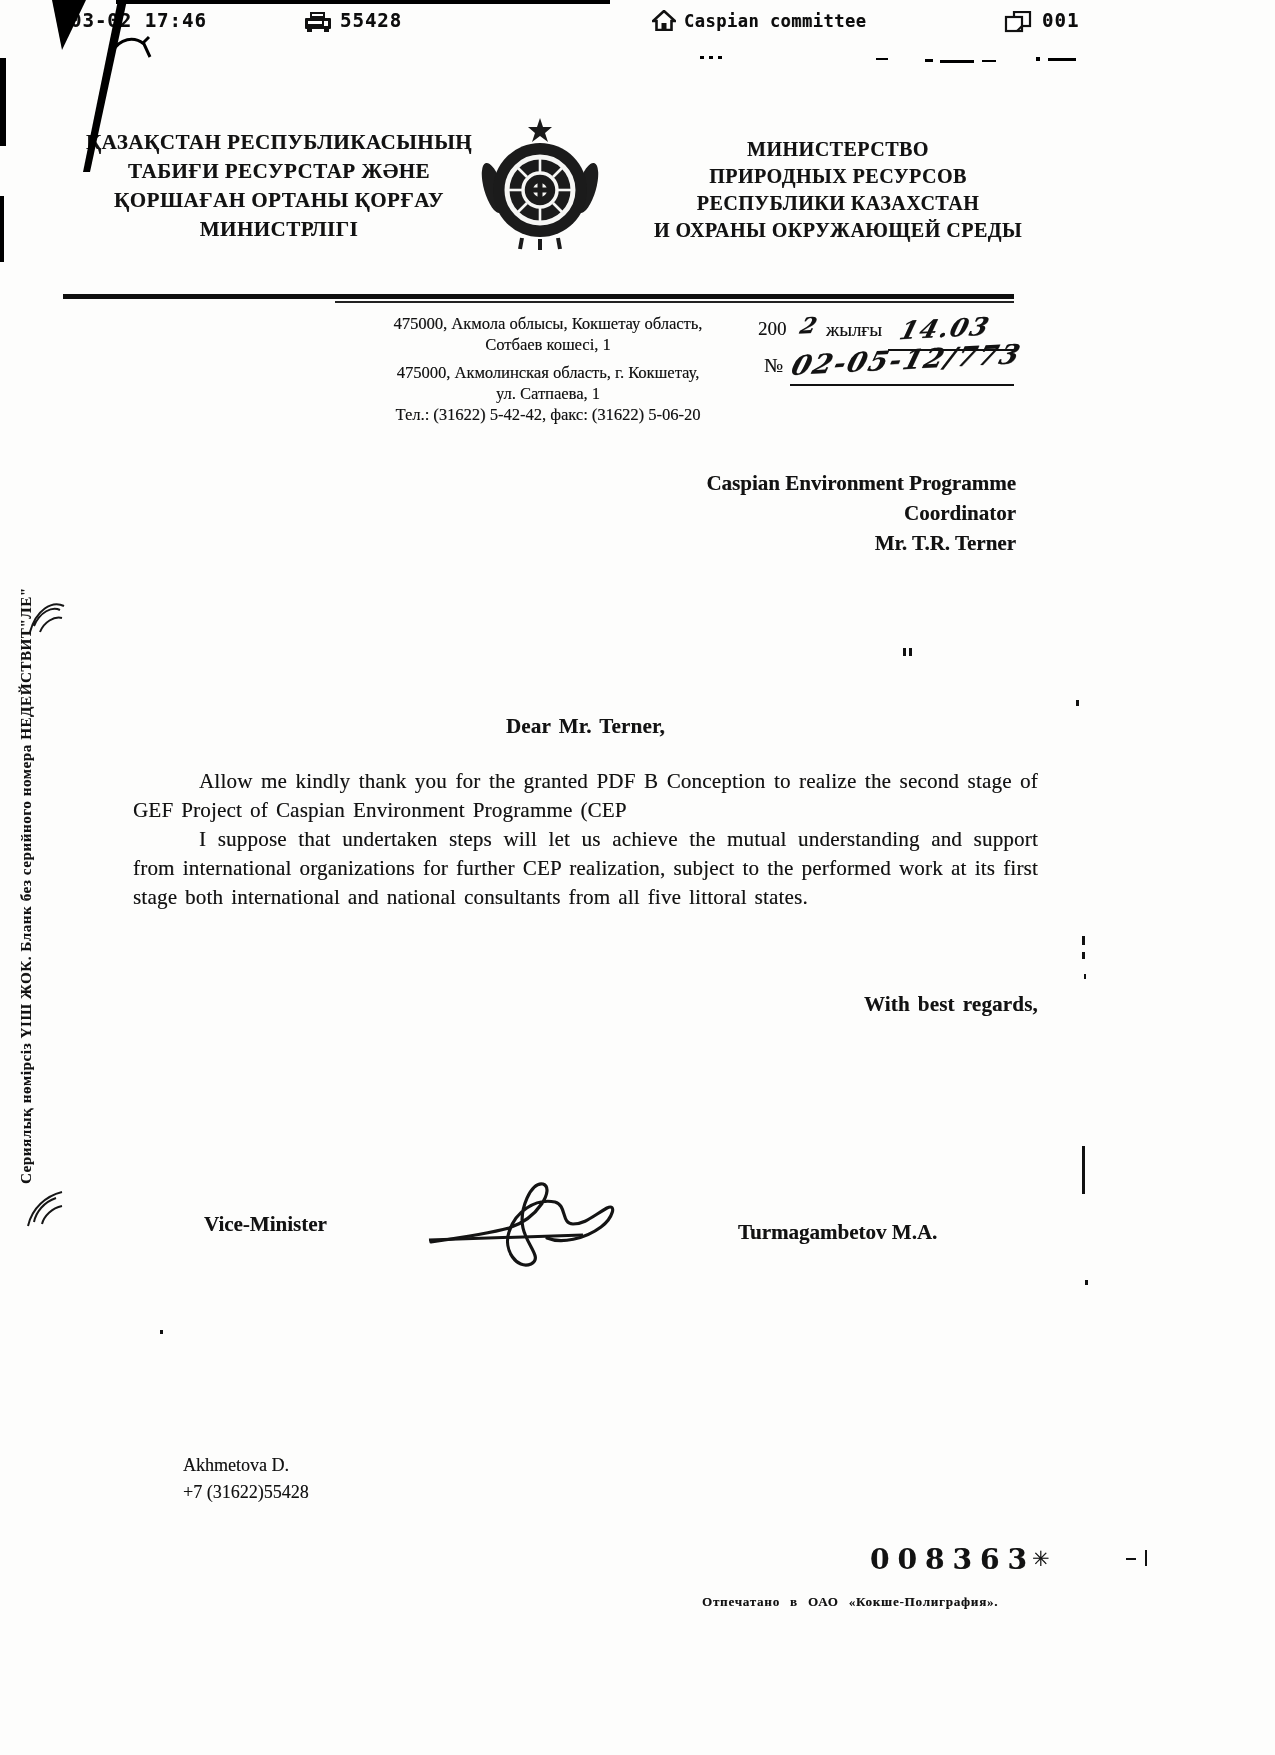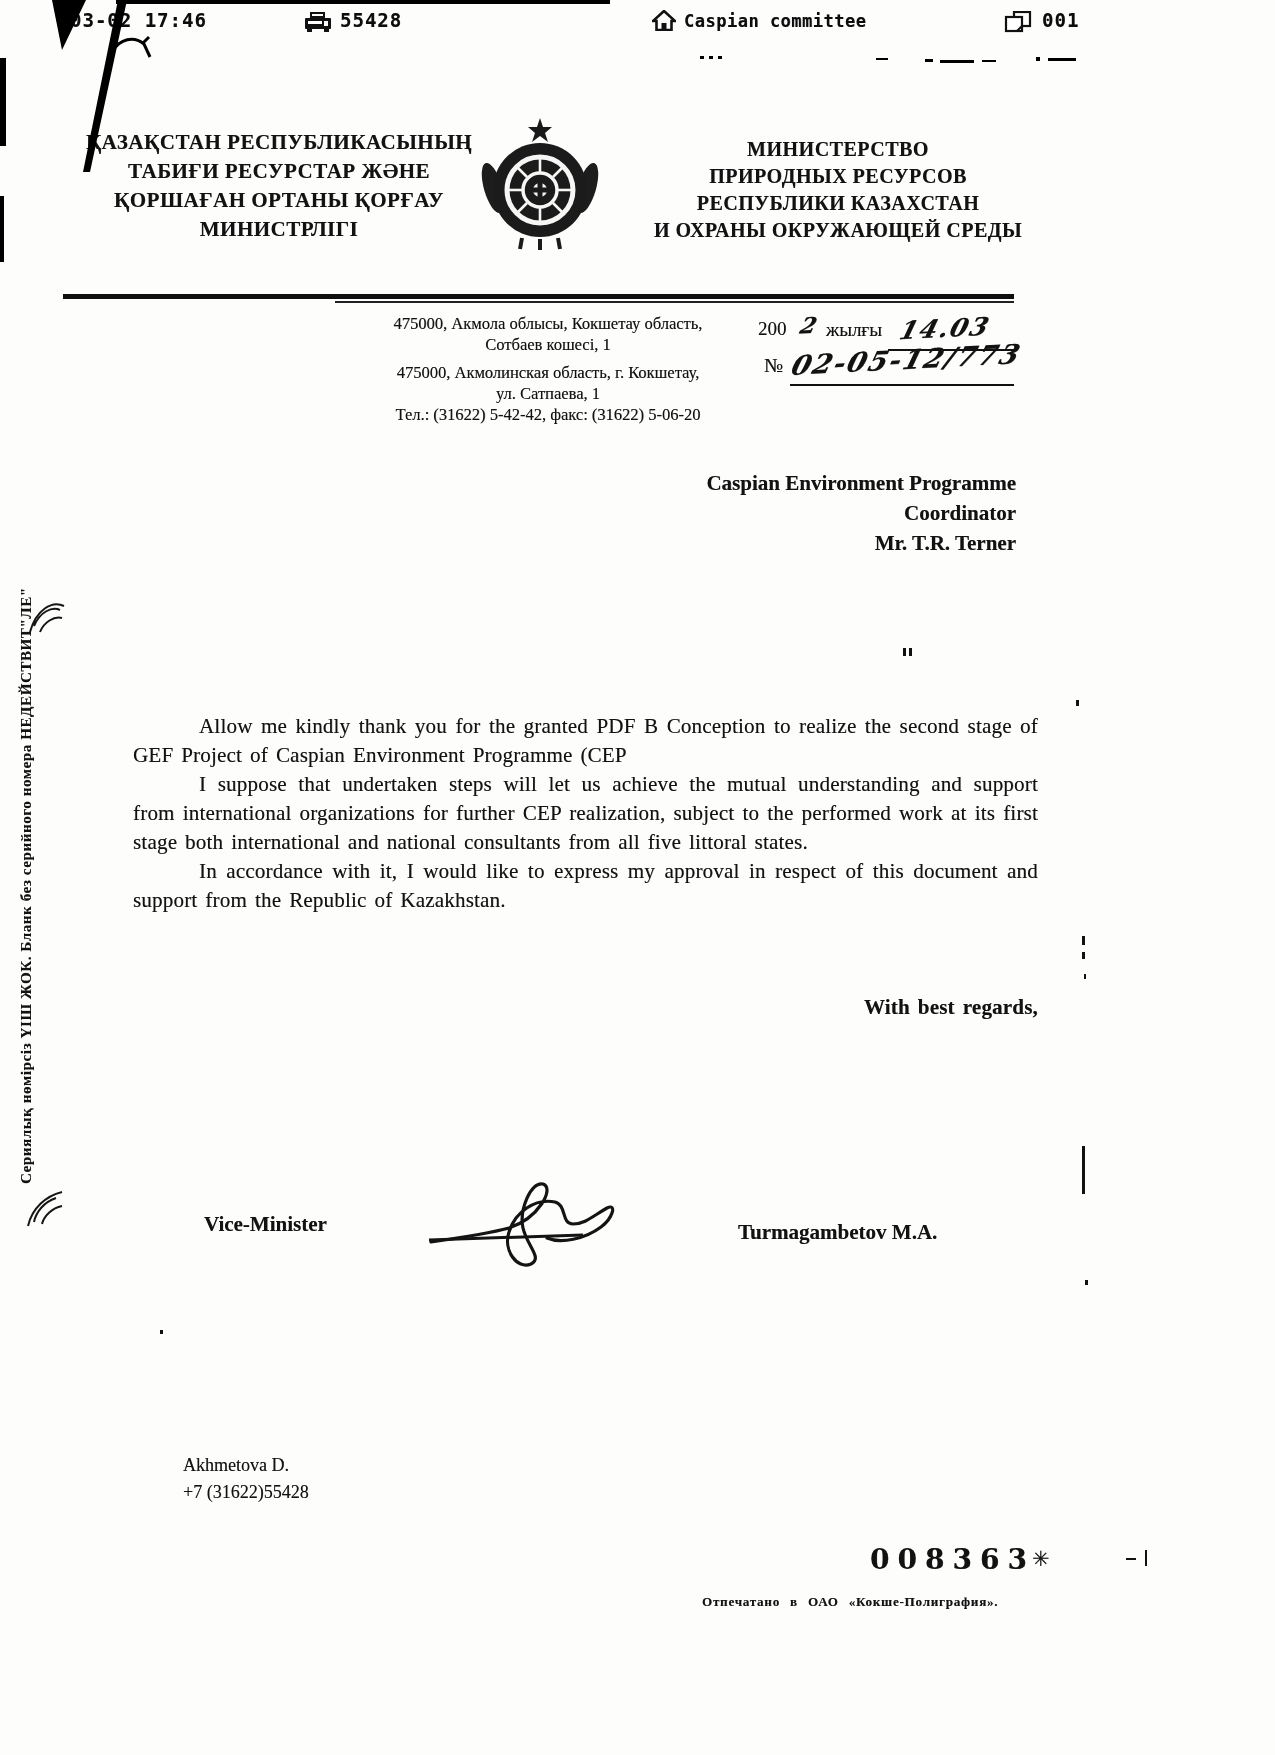--- a/index.html
+++ b/index.html
@@ -154,23 +154,23 @@
   <div class="abs hand ref-no-hand">02-05-12/773</div>
   <div class="abs ref-no-underline"></div>
 
   <div class="abs recipient">
     <div>Caspian Environment Programme</div>
     <div>Coordinator</div>
     <div>Mr. T.R. Terner</div>
   </div>
 
   <div class="abs letter">
+    <div class="salutation">Dear Mr. Terner,</div>
     <p>Allow me kindly thank you for the granted PDF B Conception to realize the second stage of GEF Project of Caspian Environment Programme (CEP</p>
     <p>I suppose that undertaken steps will let us achieve the mutual understanding and support from international organizations for further CEP realization, subject to the performed work at its first stage both international and national consultants from all five littoral states.</p>
-    <p>In accordance with it, I would like to express my approval in respect of this document and support from the Republic of Kazakhstan.</p>
     <div class="closing">With best regards,</div>
   </div>
 
   <div class="abs sig-title">Vice-Minister</div>
   <svg class="abs sig-svg" width="215" height="100" viewBox="0 0 215 100">
     <path d="M6,64 C34,60 62,56 84,50 C114,40 130,10 118,6 C106,3 94,32 98,50 C102,68 118,80 106,86 C92,92 78,72 84,54 C90,34 110,20 130,24 C142,27 136,46 148,46 C160,46 168,38 182,30 C192,25 188,40 176,49 C160,61 136,66 122,60" fill="none" stroke="#141414" stroke-width="3.2" stroke-linecap="round"></path>
     <line x1="4" y1="62" x2="158" y2="57" stroke="#141414" stroke-width="3"></line>
   </svg>
   <div class="abs sig-name">Turmagambetov M.A.</div>
 

